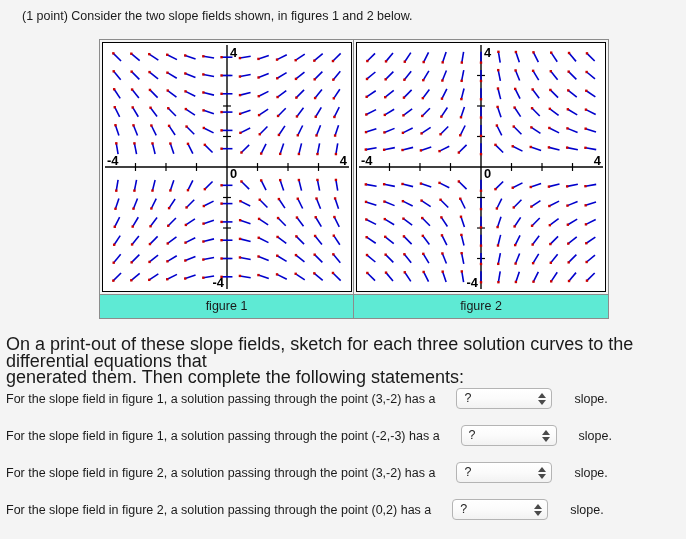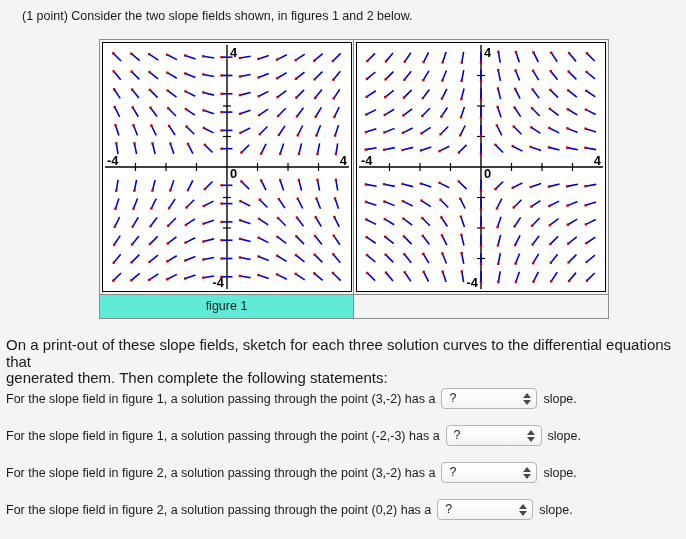--- a/index.html
+++ b/index.html
@@ -71,36 +71,36 @@
     background: #ffffff;
     border: 1px solid #000;
     box-sizing: border-box;
     display: block;
   }
 
   
   .para {
     position: absolute;
     left: 6px;
-    font-size: 15px;
+    font-size: 18px;
     color: #1a1a1a;
     line-height: 17px;
     width: 672px;
   }
   .stmt {
     position: absolute;
     left: 6px;
     font-size: 12.5px;
     color: #1a1a1a;
     display: flex;
     align-items: center;
     white-space: nowrap;
   }
-  .stmt .txt-before { margin-right: 6px; }
-  .stmt .txt-after { margin-left: 6px; }
+  .stmt .txt-before { margin-right: 21px; }
+  .stmt .txt-after { margin-left: 22px; }
 
   
   .select {
     position: relative;
     display: inline-flex;
     align-items: center;
     box-sizing: border-box;
     width: 96px;
     height: 21px;
     background: linear-gradient(to bottom, #ffffff 0%, #fbfbfb 50%, #f2f2f2 100%);
@@ -811,20 +811,21 @@
             <text x="128" y="14" fill="#000" font-family="Liberation Sans, sans-serif" font-size="13" font-weight="bold" text-anchor="start">4</text>
             <text x="122" y="246" fill="#000" font-family="Liberation Sans, sans-serif" font-size="13" font-weight="bold" text-anchor="end">-4</text>
             <text x="4" y="123" fill="#000" font-family="Liberation Sans, sans-serif" font-size="13" font-weight="bold" text-anchor="start">-4</text>
             <text x="246" y="123" fill="#000" font-family="Liberation Sans, sans-serif" font-size="13" font-weight="bold" text-anchor="end">4</text>
             <text x="128" y="136" fill="#000" font-family="Liberation Sans, sans-serif" font-size="13" font-weight="bold" text-anchor="start">0</text>
           </svg>
       </div>
     </div>
     <div class="captionrow">
       <div class="caption left">figure 1</div>
+      <div class="caption">figure 2</div>
     </div>
   </div>
 
   <div class="para" style="top:336px">On a print-out of these slope fields, sketch for each three solution curves to the differential equations that</div>
   <div class="para" style="top:369px">generated them. Then complete the following statements:</div>
 
   <div class="stmt" style="top:388px">
     <span class="txt-before">For the slope field in figure 1, a solution passing through the point (3,-2) has a</span>
     <span class="select">
       <span class="val">?</span>

